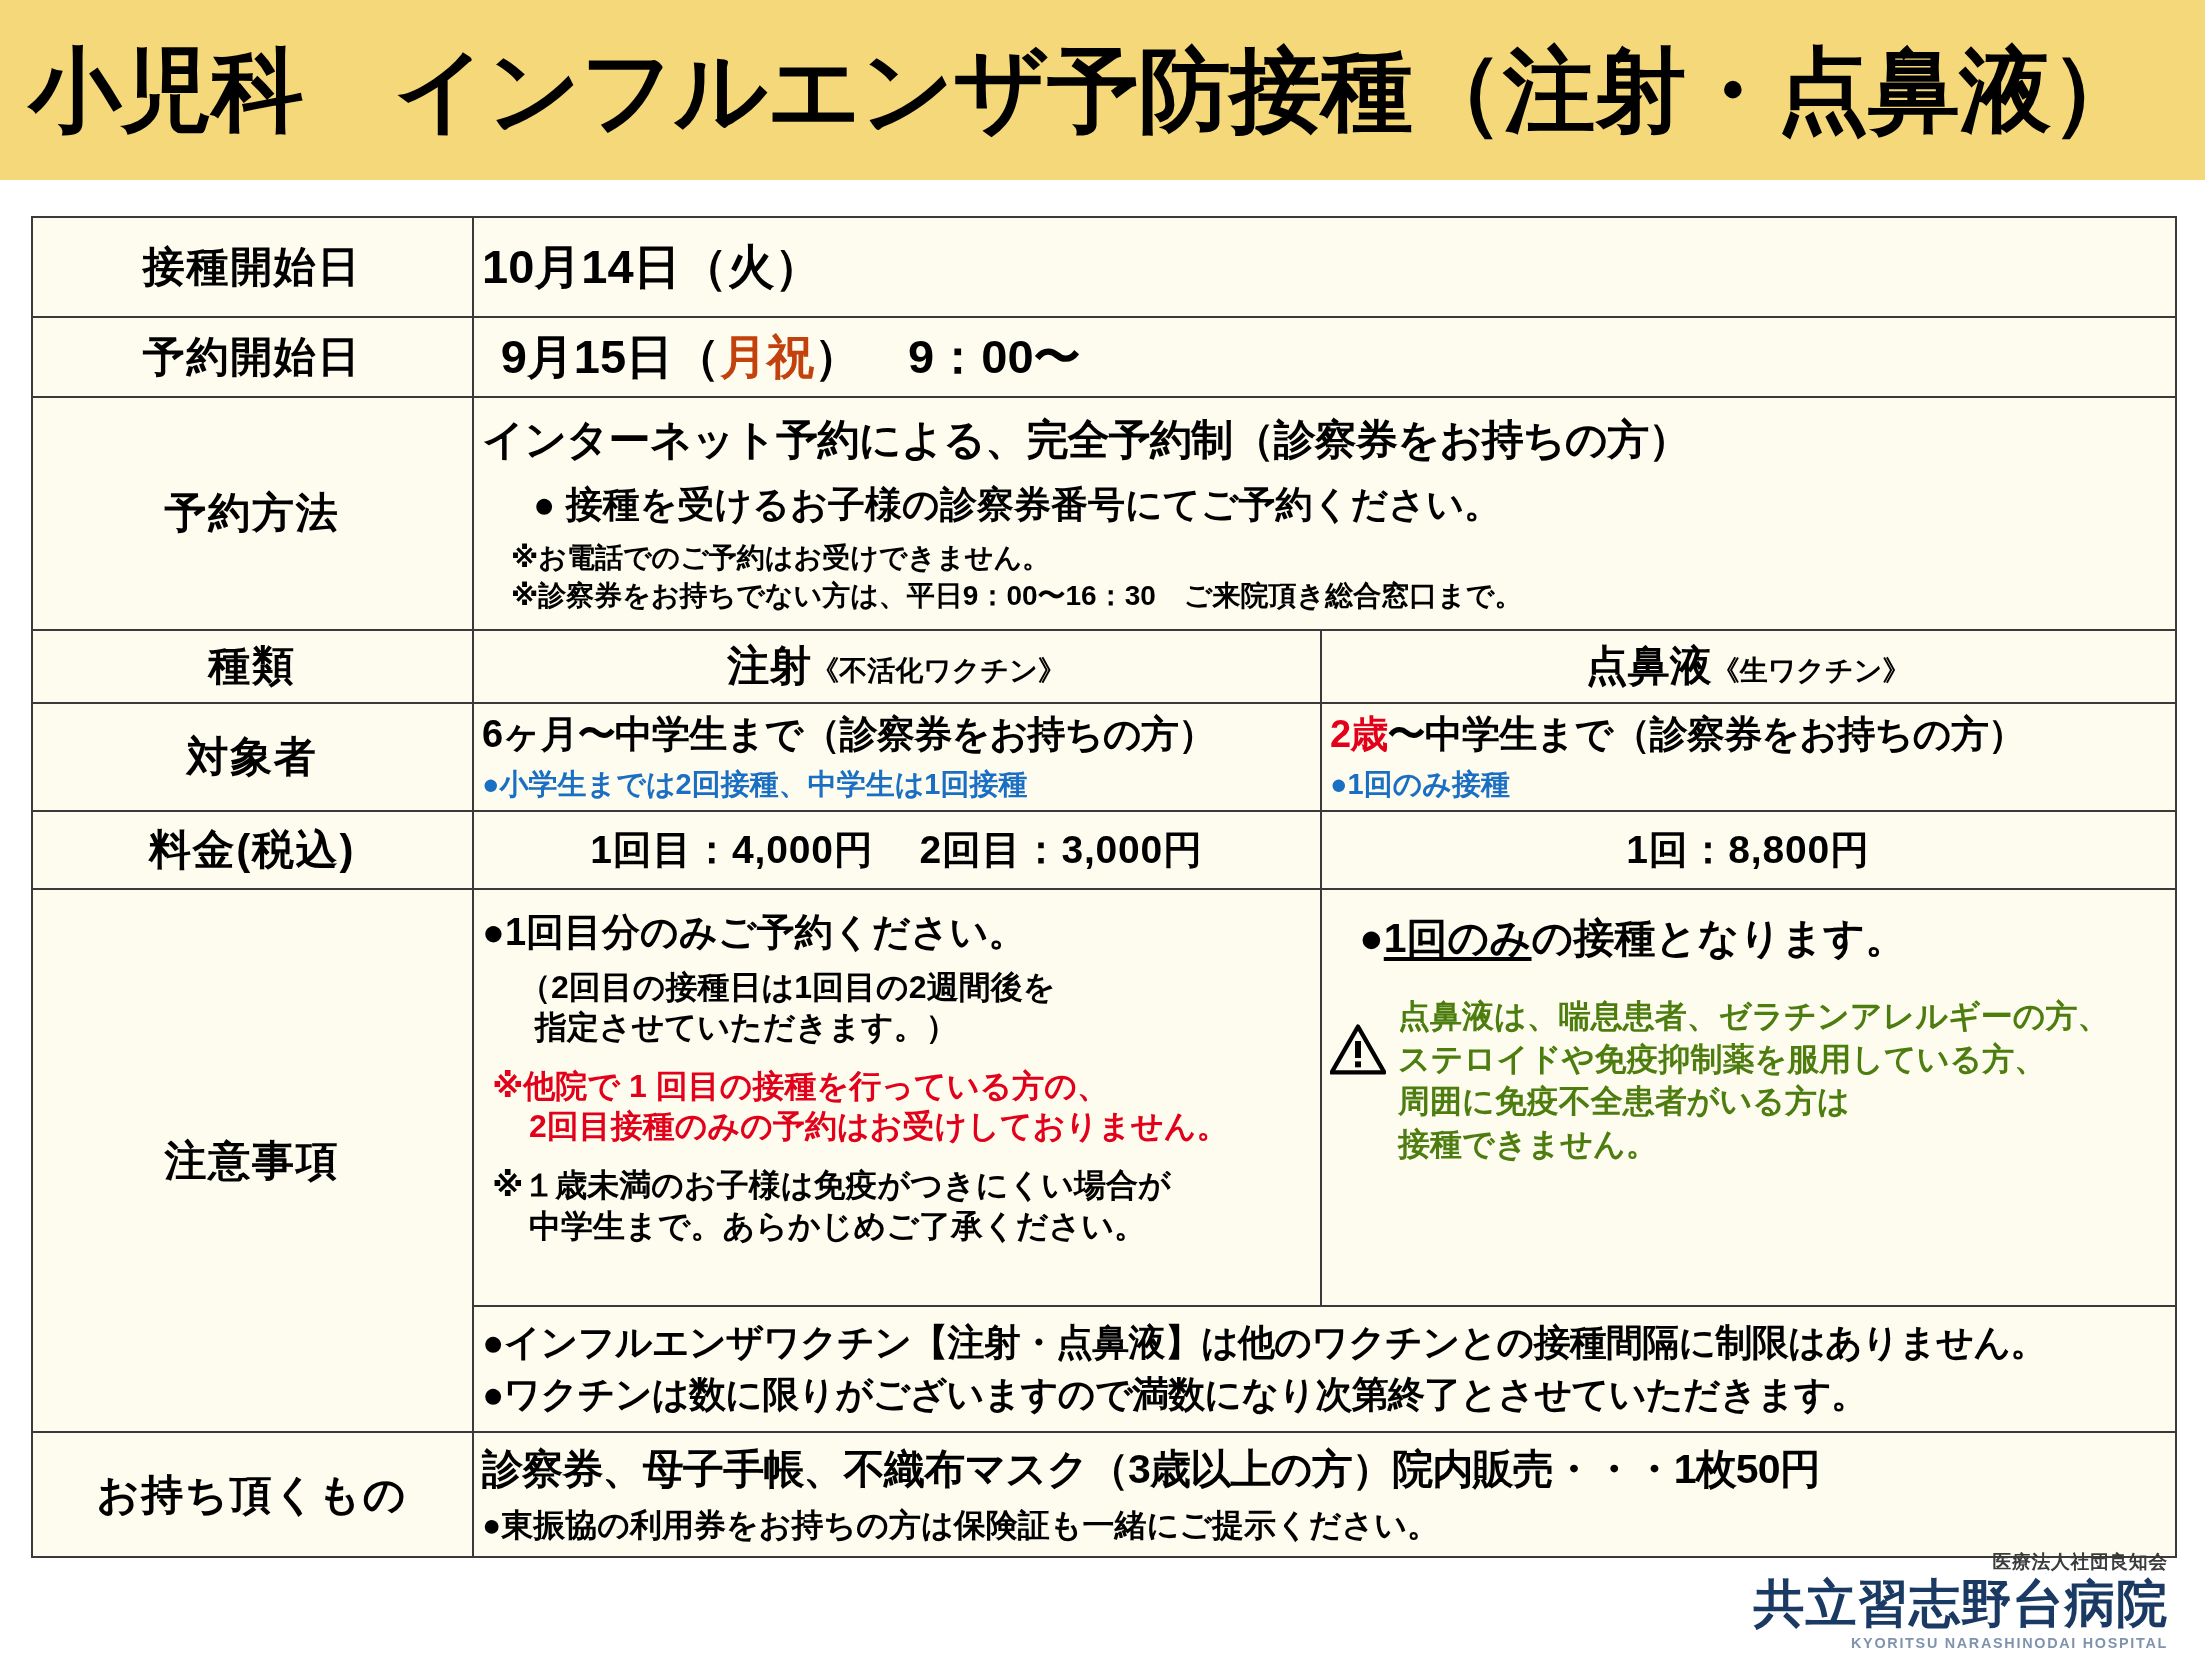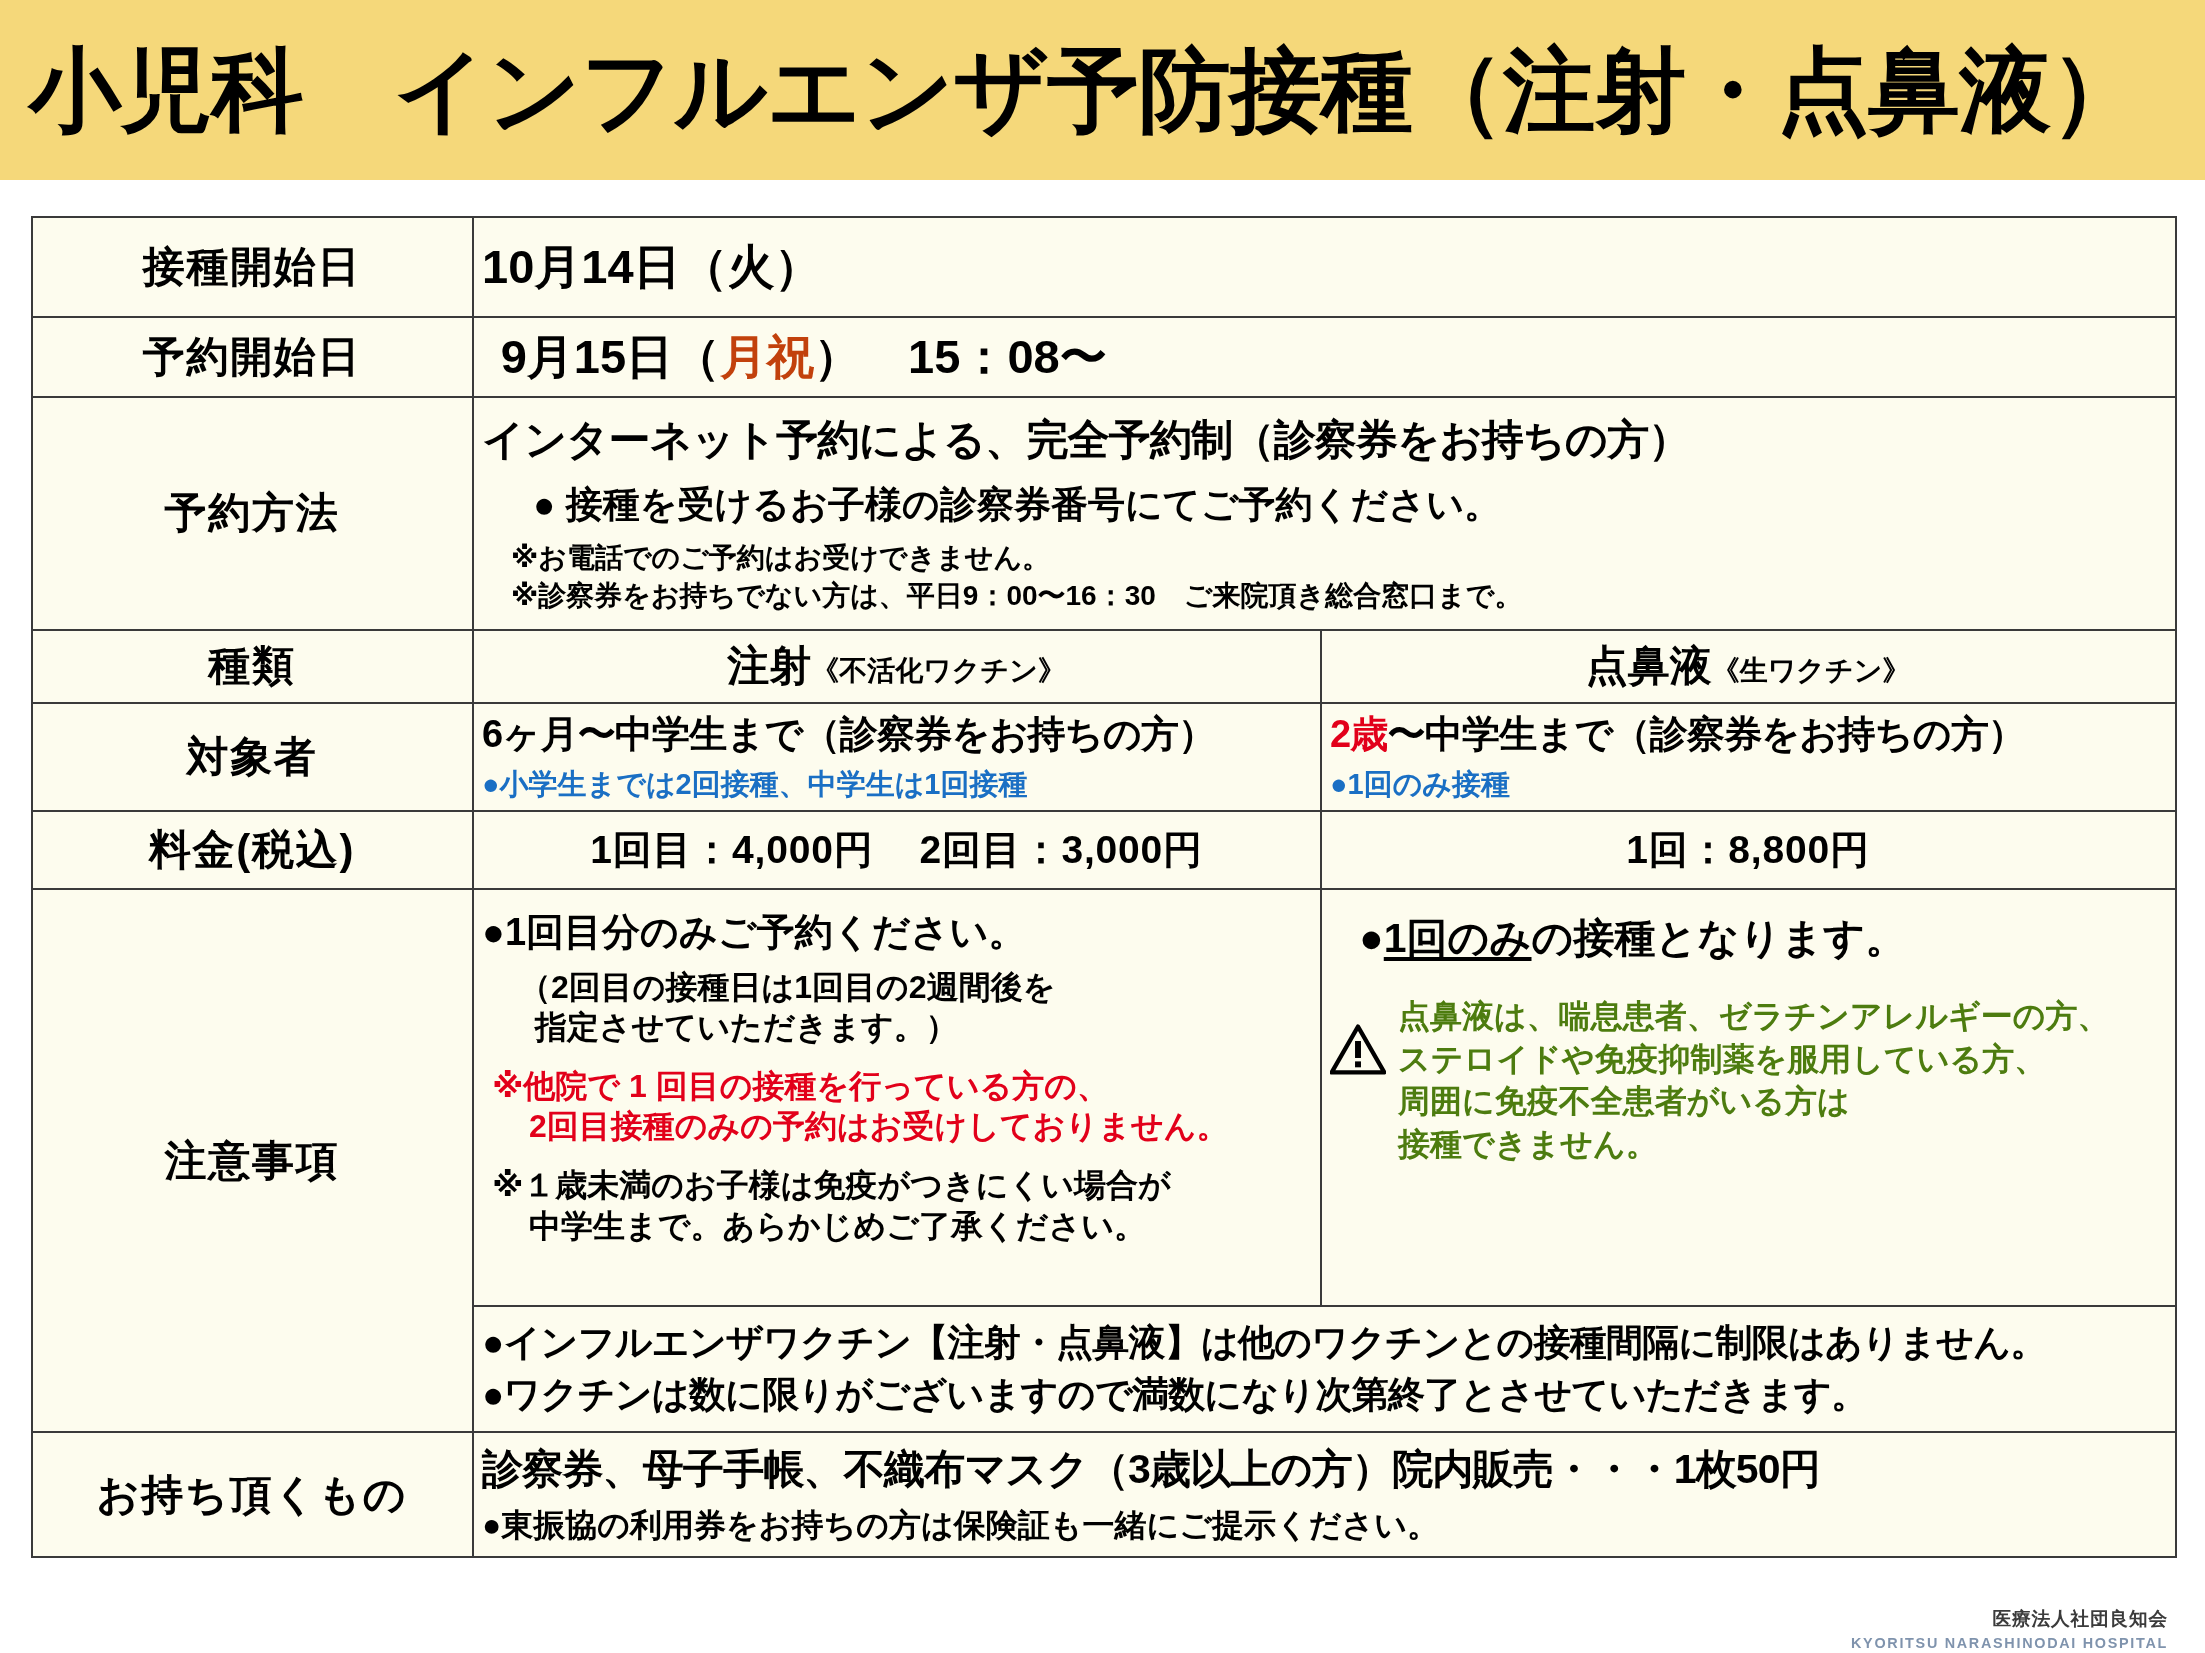--- a/index.html
+++ b/index.html
@@ -160,21 +160,21 @@
         <tr class="row-start">
           <td class="lbl">接種開始日</td>
           <td class="val" colspan="2">
             <span class="big">10月14日（火）</span>
           </td>
         </tr>
 
         <tr class="row-resv">
           <td class="lbl">予約開始日</td>
           <td class="val" colspan="2">
-            <span class="big" style="padding-left:18.7px">9月15日（</span><span class="big pink">月祝</span><span class="big">）　15：08〜</span>
+            <span class="big" style="padding-left:18.7px">9月15日（</span><span class="big pink">月祝</span><span class="big">）　9：00〜</span>
           </td>
         </tr>
 
         <tr>
           <td class="lbl">予約方法</td>
           <td class="val" colspan="2" style="padding-top:13.6px;padding-bottom:13.6px">
             <div class="method-line1">インターネット予約による、完全予約制（診察券をお持ちの方）</div>
             <div class="method-line2">● 接種を受けるお子様の診察券番号にてご予約ください。</div>
             <div class="method-note">※お電話でのご予約はお受けできません。</div>
             <div class="method-note" style="margin-top:1.7px">※診察券をお持ちでない方は、平日9：00〜16：30　ご来院頂き総合窓口まで。</div>
@@ -266,17 +266,18 @@
             <div class="bring-sub">●東振協の利用券をお持ちの方は保険証も一緒にご提示ください。</div>
           </td>
         </tr>
 
       </tbody>
     </table>
   </div>
 
   <div class="footer">
     <div class="corp">医療法人社団良知会</div>
+    <div class="name">共立習志野台病院</div>
     <div class="roman">KYORITSU NARASHINODAI HOSPITAL</div>
   </div>
 
 </div>
 
 
 </body></html>

